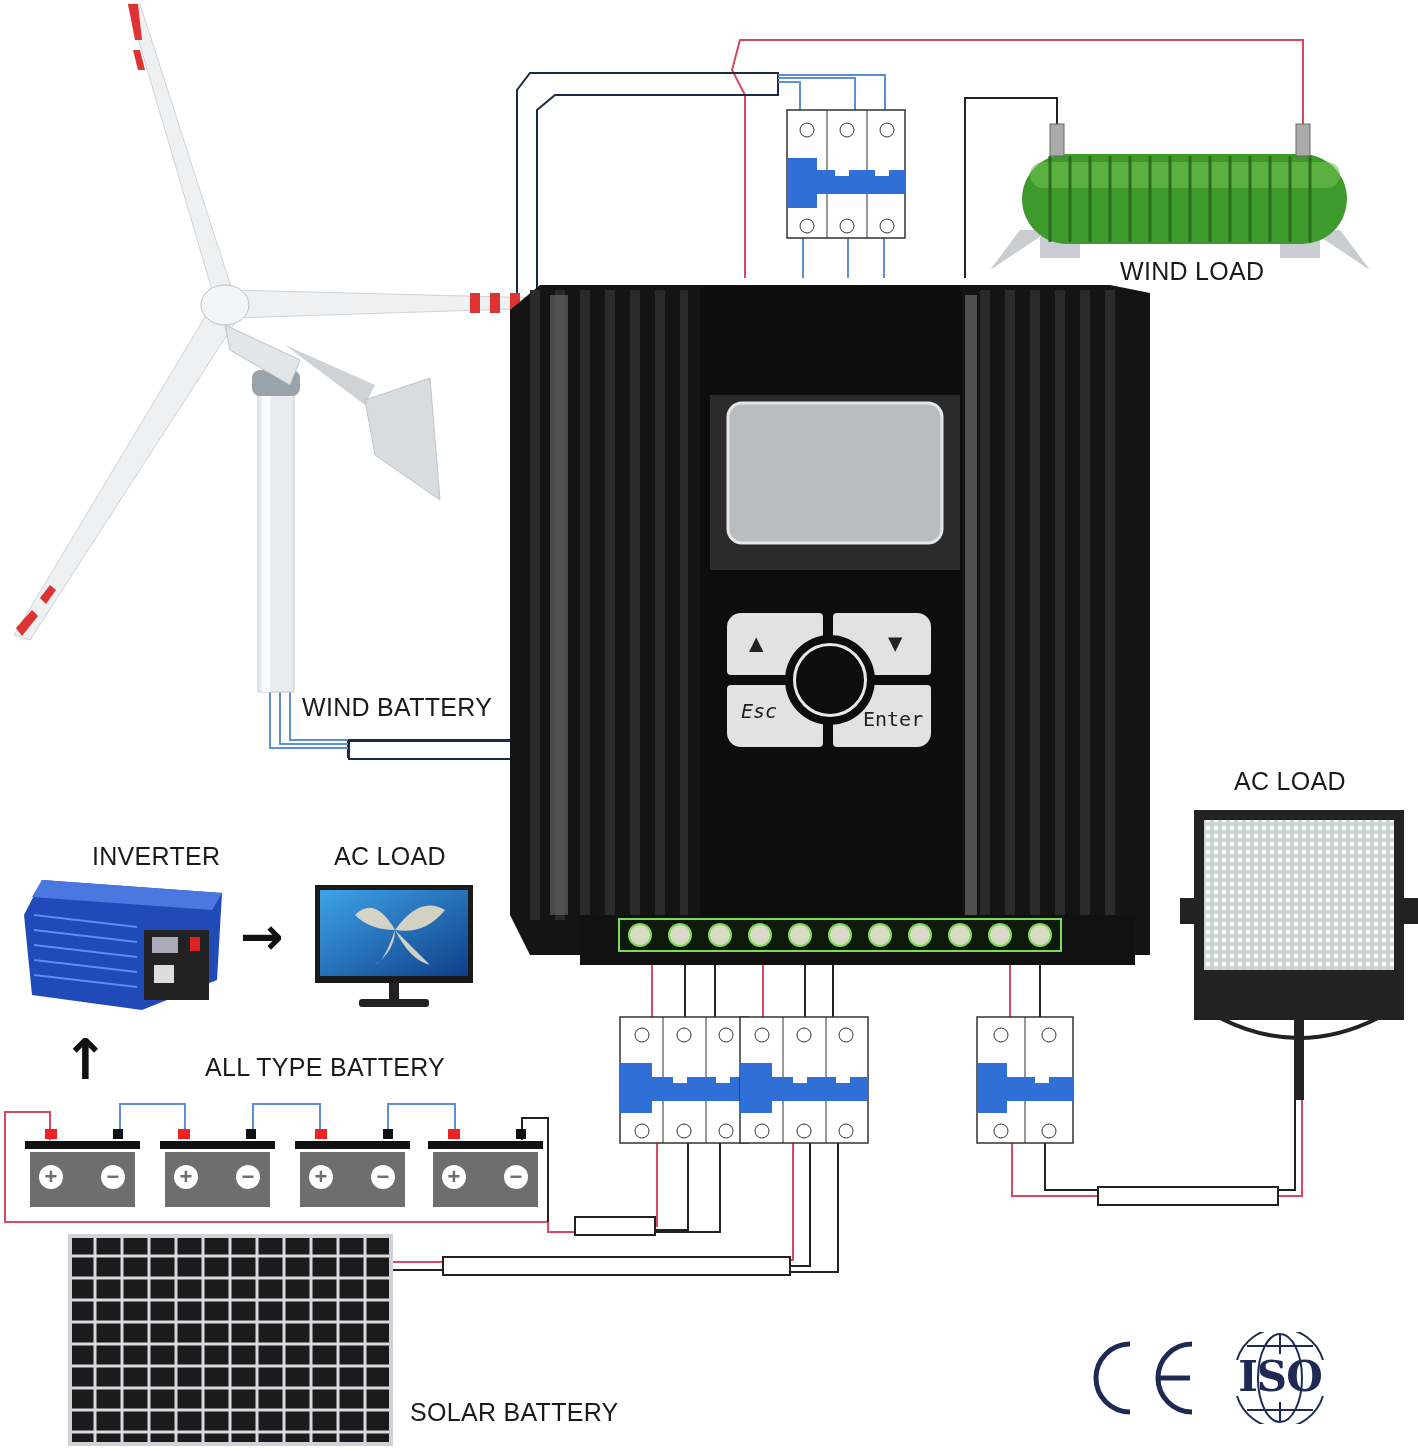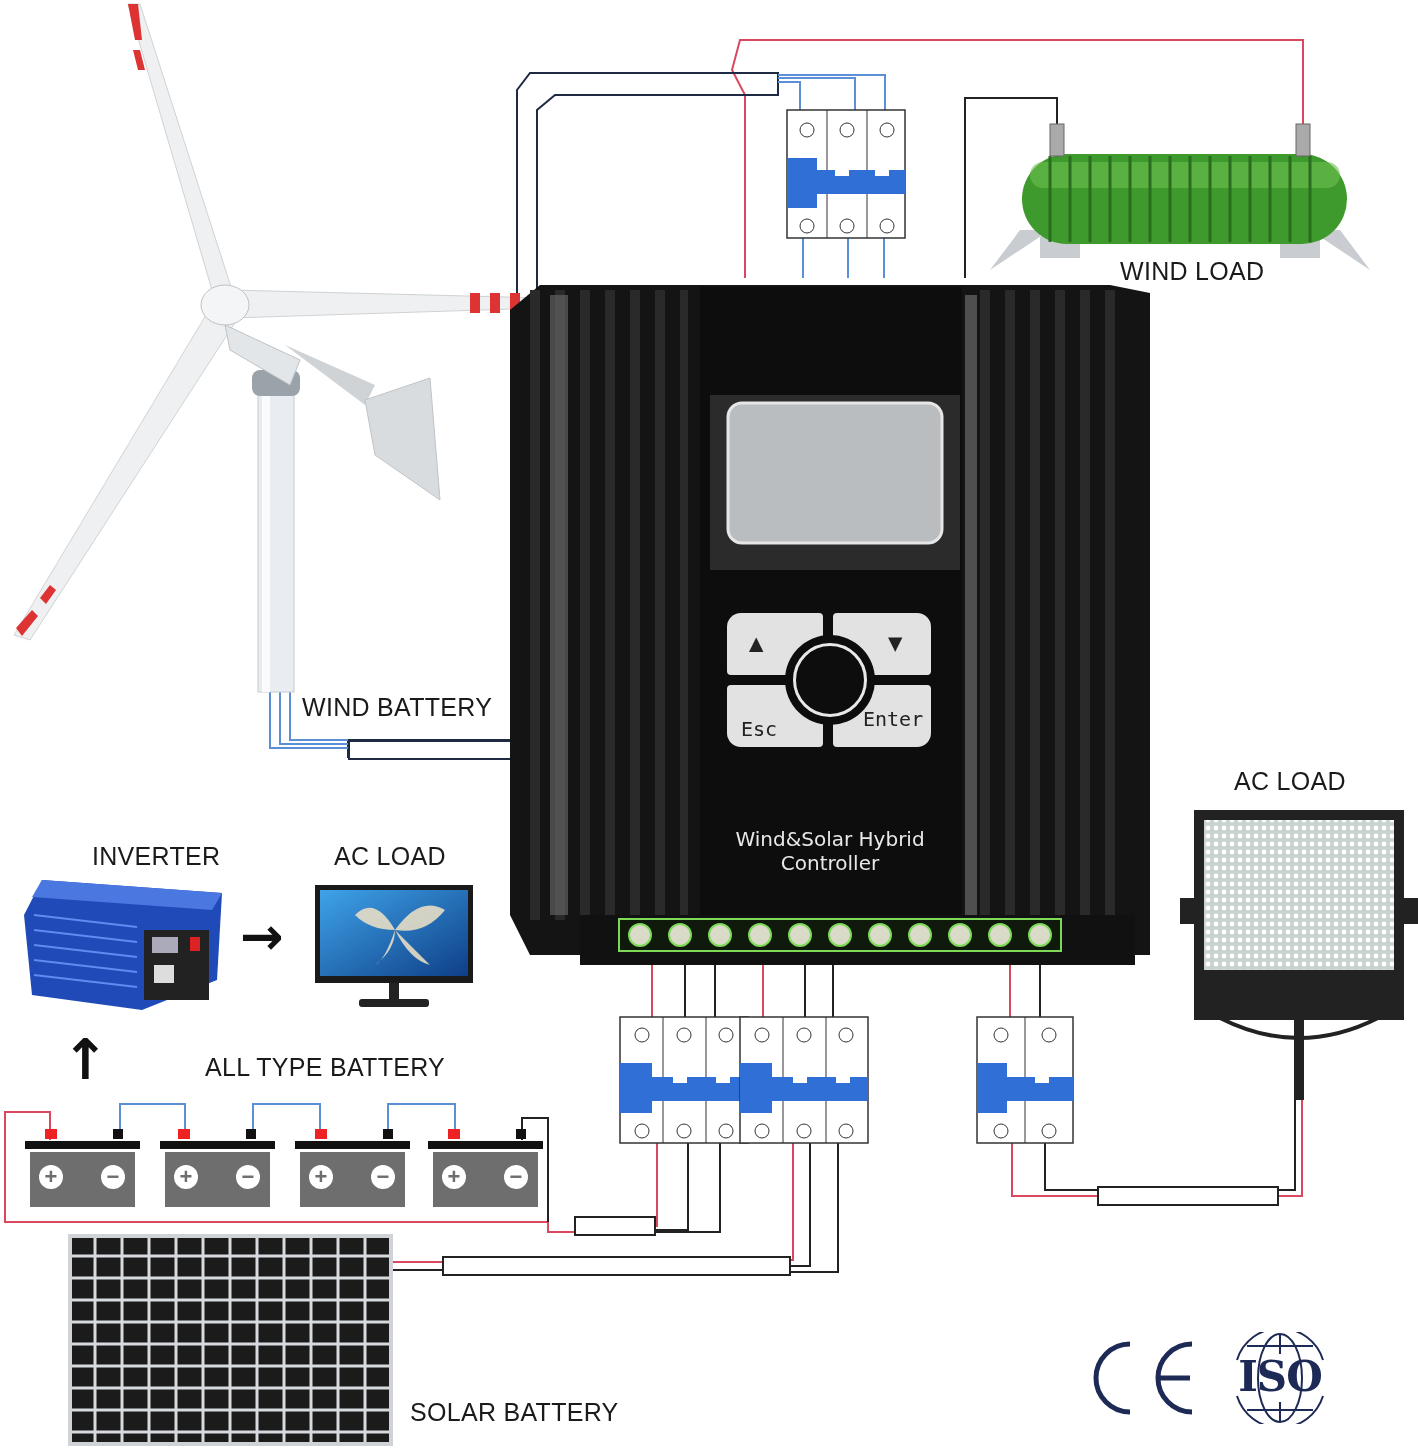--- a/index.html
+++ b/index.html
@@ -175,34 +175,30 @@
   </svg>
 
   <div class="abs" style="left:217px;top:338px;width:205px;height:135px;">
     <div class="abs" style="left:0;top:0;width:96px;height:62px;background:#e2e2e2;border-radius:14px 4px 4px 4px;">
       <span class="btn-lbl" style="left:22px;top:16px;font-size:24px;">▲</span>
     </div>
     <div class="abs" style="left:106px;top:0;width:98px;height:62px;background:#e2e2e2;border-radius:4px 14px 4px 4px;">
       <span class="btn-lbl" style="left:55px;top:16px;font-size:24px;">▼</span>
     </div>
     <div class="abs" style="left:0;top:72px;width:96px;height:62px;background:#e2e2e2;border-radius:4px 4px 4px 14px;">
-      <span class="btn-lbl" style="left:14px;top:32px;">Esc</span>
+      <span class="btn-lbl" style="left:14px;top:14px;font-style:italic;">Esc</span>
     </div>
     <div class="abs" style="left:106px;top:72px;width:98px;height:62px;background:#e2e2e2;border-radius:4px 4px 14px 4px;">
       <span class="btn-lbl" style="left:30px;top:22px;">Enter</span>
     </div>
     <div class="abs" style="left:58px;top:22px;width:90px;height:90px;border-radius:50%;background:#0d0d0d;">
       <div style="position:absolute;left:8px;top:8px;width:68px;height:68px;border-radius:50%;border:3px solid #e8e8e8;background:#0d0d0d;"></div>
     </div>
   </div>
 
-  <div class="abs ctrl-text" style="left:190px;top:552px;width:260px;">
-    <div>Wind&amp;Solar Hybrid</div>
-    <div>Controller</div>
-  </div>
 
   <div class="abs" style="left:108px;top:643px;width:440px;height:30px;border:2px solid #7ed957;display:flex;justify-content:space-around;align-items:center;background:#0f1a0c;">
     <span class="term" style="width:20px;height:20px;border-radius:50%;border:2px solid #7ed957;background:#d9dbc8;"></span>
     <span class="term" style="width:20px;height:20px;border-radius:50%;border:2px solid #7ed957;background:#d9dbc8;"></span>
     <span class="term" style="width:20px;height:20px;border-radius:50%;border:2px solid #7ed957;background:#d9dbc8;"></span>
     <span class="term" style="width:20px;height:20px;border-radius:50%;border:2px solid #7ed957;background:#d9dbc8;"></span>
     <span class="term" style="width:20px;height:20px;border-radius:50%;border:2px solid #7ed957;background:#d9dbc8;"></span>
     <span class="term" style="width:20px;height:20px;border-radius:50%;border:2px solid #7ed957;background:#d9dbc8;"></span>
     <span class="term" style="width:20px;height:20px;border-radius:50%;border:2px solid #7ed957;background:#d9dbc8;"></span>
     <span class="term" style="width:20px;height:20px;border-radius:50%;border:2px solid #7ed957;background:#d9dbc8;"></span>

